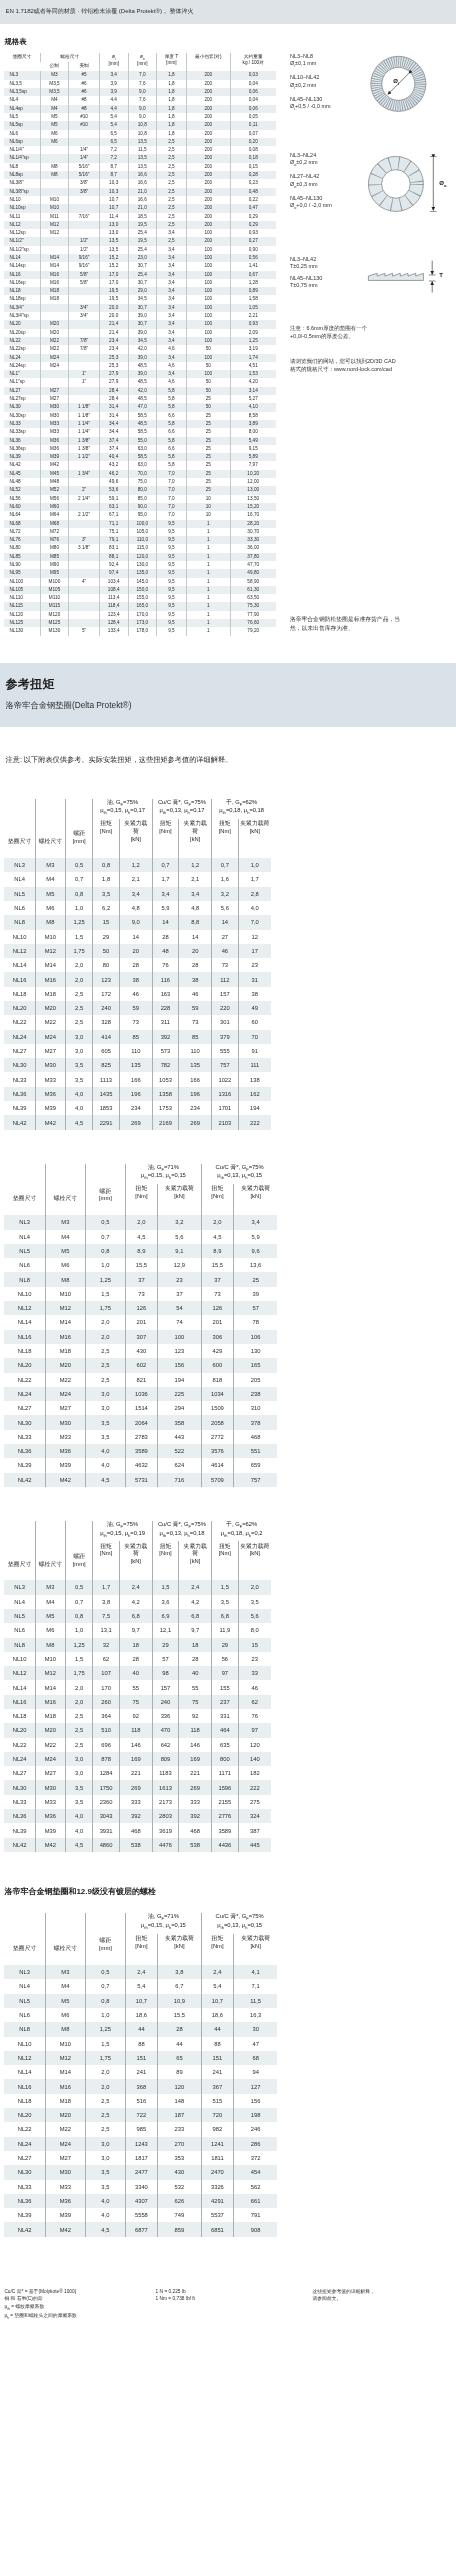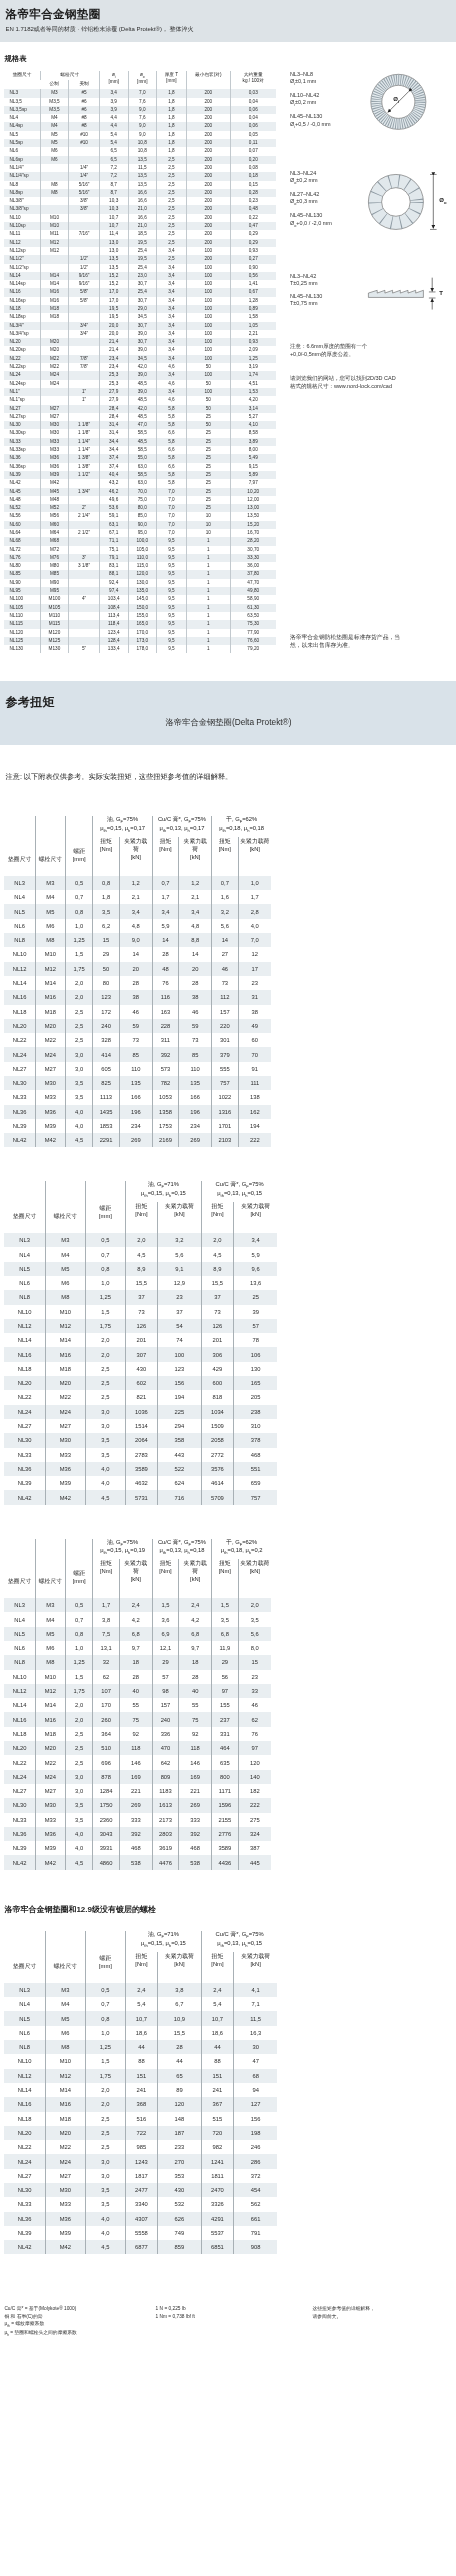--- a/index.html
+++ b/index.html
@@ -4,21 +4,21 @@
 <style>
   html,body{margin:0;padding:0;background:#fff;}
   body{width:457px;font-family:"Liberation Sans",sans-serif;color:#333;}
   sub{font-size:70%;}
   
   .band{background:#dde3e7;padding:7.2px 5.5px 8.3px;}
   .band h1{margin:0 0 2.8px;font-size:11.6px;font-weight:bold;color:#1d1d1d;letter-spacing:0.3px;}
   .band .sub{font-size:6px;color:#2e2e2e;}
   .band2{background:#d9e2e9;margin-top:25px;padding:13.2px 5.5px 16.5px;}
   .band2 h1{font-size:12px;margin:0 0 6.6px;}
-  .band2 .sub2{font-size:8.3px;color:#2e2e2e;text-align:center;}
+  .band2 .sub2{font-size:8.3px;color:#2e2e2e;}
   
   .spec-wrap{padding:7.7px 4.4px 2.2px;}
   h2.section{font-size:7.4px;font-weight:bold;margin:4.4px 0 6.6px;color:#1d1d1d;font-family:Liberation Serif, serif;}
   .spec-flex{display:flex;gap:14.3px;align-items:stretch;}
   table.spec{border-collapse:collapse;table-layout:fixed;font-size:4.7px;align-self:flex-start;}
   table.spec th{font-weight:normal;text-align:center;vertical-align:top;padding:1.1px 1.1px 2.2px;line-height:1.25;color:#222;}
   table.spec td{text-align:center;padding:0 1.1px;height:8.3px;line-height:8.3px;white-space:nowrap;color:#2e2e2e;}
   table.spec td:first-child{text-align:left;padding-left:5px;}
   table.spec tbody tr:nth-child(odd){background:#e9eef1;}
   table.spec .bl{border-left:0.6px solid #c2c9ce;}
@@ -46,21 +46,20 @@
   
   .footer{display:flex;margin:51px 5.5px 18.7px 4.4px;font-size:4.8px;line-height:1.55;color:#2e2e2e;}
   .f-left{width:138px;}
   .f-units{width:83px;margin-left:13.2px;}
   .f-right{width:139px;margin-left:auto;}
 </style>
 </head>
 <body>
 
 <header class="band">
-  <h1>洛帝牢合金钢垫圈</h1>
   <div class="sub">EN 1.7182或者等同的材质 · 锌铝粉末涂覆 (Delta Protekt®)， 整体淬火</div>
 </header>
 
 <section class="spec-wrap">
   <h2 class="section">规格表</h2>
   <div class="spec-flex">
     <table class="spec">
         <colgroup>
           <col style="width:36px">
           <col style="width:29px">

